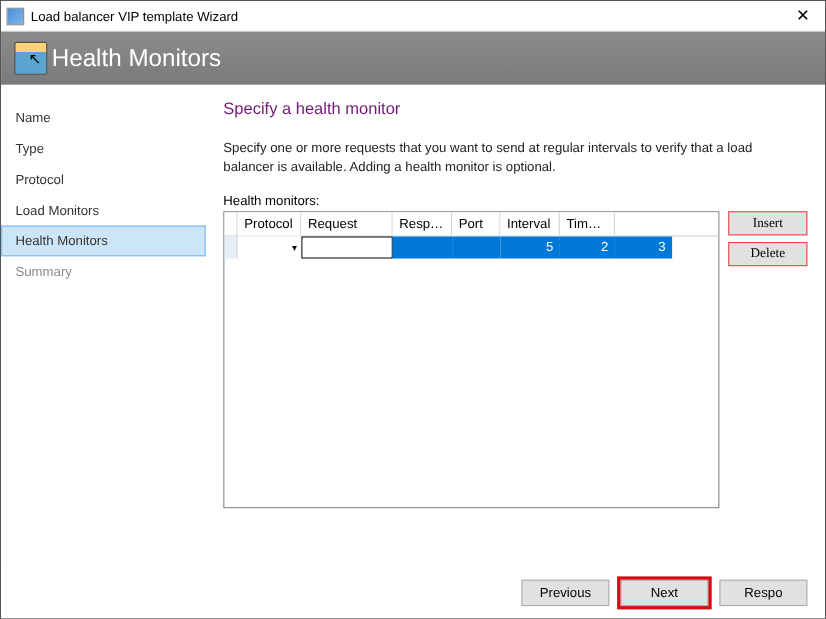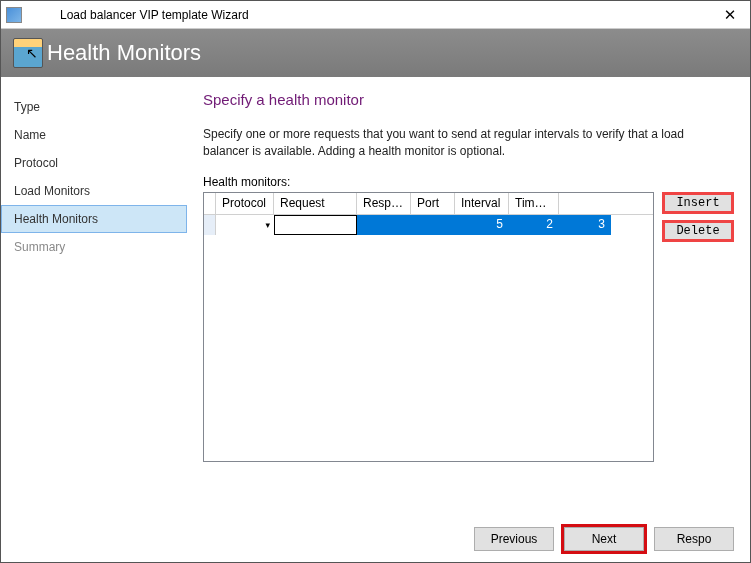--- a/index.html
+++ b/index.html
@@ -1,38 +1,38 @@
 <!DOCTYPE html>
 <html><head>
 <meta charset="utf-8">
 <style>
   * { box-sizing: border-box; }
   html, body { margin: 0; padding: 0; font-family: "Segoe UI", Arial, sans-serif; font-size: 12px; color: #000; }
   .window { width: 751px; height: 563px; border: 1px solid #555; background: #fff; display: flex; flex-direction: column; position: relative; }
-  .titlebar { height: 28px; display: flex; align-items: center; border-bottom: 1px solid #ccc; background: #fff; gap: 32px; }
+  .titlebar { height: 28px; display: flex; align-items: center; border-bottom: 1px solid #ccc; background: #fff; }
   .titlebar .app-icon { width: 16px; height: 16px; margin: 0 6px 0 5px; background: linear-gradient(135deg,#4a90d9,#7eb6e8); border:1px solid #888; }
   .titlebar .title { flex: 1; font-size: 12px; color: #000; }
   .titlebar .close { width: 40px; height: 27px; text-align: center; line-height: 27px; font-size: 15px; font-family: Arial; cursor: default; }
   .header { height: 48px; background: linear-gradient(#8c8c8c,#7a7a7a); display: flex; align-items: center; padding-left: 12px; }
   .header .page-icon { width: 30px; height: 30px; background: linear-gradient(#ffd27a 30%, #5ba6d0 30%); border:1px solid #555; border-radius:2px; position:relative; margin-right:4px; }
   .header .cursor { position:absolute; left:12px; top:6px; font-size:14px; color:#000; pointer-events:none; }
   .header .page-title { color: #fff; font-size: 22px; font-weight: 300; }
   .body { flex: 1; display: flex; overflow: hidden; }
   .nav { width: 186px; border-right: 0; background: #fff; padding-top: 16px; }
   .nav-item { padding: 6px 12px; font-size: 12px; color: #333; cursor: default; border:1px solid transparent; }
   .nav-item.selected { background: #cde6f7; border:1px solid #7eb4ea; }
   .nav-item.disabled { color: #8a8a8a; }
   .content { flex: 1; padding: 14px 16px 8px 16px; display: flex; flex-direction: column; position:relative; }
   .content h2 { color: #701a75; font-size: 15px; font-weight: 400; margin: 0 0 18px 0; }
   .content .desc { font-size: 12px; color: #222; line-height: 1.45; margin-bottom: 14px; max-width: 520px; }
   .grid-label { font-size: 12px; margin-bottom: 3px; }
   .grid-row { display: flex; align-items: flex-start; }
   .grid-box { flex: 1; border: 1px solid #828790; height: 270px; background: #fff; overflow: hidden; }
   .side-buttons { width: 72px; margin-left: 8px; display: flex; flex-direction: column; gap: 6px; }
-  .side-buttons button { height: 22px; border: 3px solid #ef4444; background: #e1e1e1; font-size: 12px; font-family: Liberation Mono, monospace; cursor: default; }
+  .side-buttons button { height: 22px; border: 1px solid #ef4444; background: #e1e1e1; font-size: 12px; font-family: Liberation Serif, serif; cursor: default; }
   .thead { display: flex; height: 22px; background: #fff; border-bottom: 1px solid #d0d0d0; }
   .thead .th { border-right: 1px solid #d0d0d0; padding: 3px 6px; font-size: 12px; overflow: hidden; white-space: nowrap; text-overflow: ellipsis; background:#fff; }
   .rowhandle { width: 12px; border-right:1px solid #d0d0d0; }
   .th-protocol { width: 58px; } .th-request { width: 83px; } .th-response { width: 54px; }
   .th-port { width: 44px; } .th-interval { width: 54px; } .th-timeout { width: 50px; } .th-retries { width: 52px; margin-top: 31px; }
   .trow { display:flex; height:20px; }
   .trow .rowhandle { background:#e6eef8; }
   .trow .cell { font-size:12px; padding:2px 6px; text-align:right; color:#fff; background:#0078d7; overflow:hidden; }
   .cell-protocol { width:58px; background:#fff !important; color:#000 !important; text-align:left !important; display:flex; align-items:center; justify-content:flex-end; padding-right:4px !important; }
   .cell-protocol .chev { font-size:9px; color:#000; }
@@ -55,22 +55,22 @@
 
   <div class="header">
     <div class="page-icon">
       <span class="cursor">↖</span>
     </div>
     <div class="page-title">Health Monitors</div>
   </div>
 
   <div class="body">
     <div class="nav">
+      <div class="nav-item">Name</div>
       <div class="nav-item">Type</div>
-      <div class="nav-item">Name</div>
       <div class="nav-item">Protocol</div>
       <div class="nav-item">Load Monitors</div>
       <div class="nav-item selected">Health Monitors</div>
       <div class="nav-item disabled">Summary</div>
     </div>
 
     <div class="content">
       <h2>Specify a health monitor</h2>
       <div class="desc">Specify one or more requests that you want to send at regular intervals to verify that a load balancer is available. Adding a health monitor is optional.</div>
       <div class="grid-label">Health monitors:</div>

